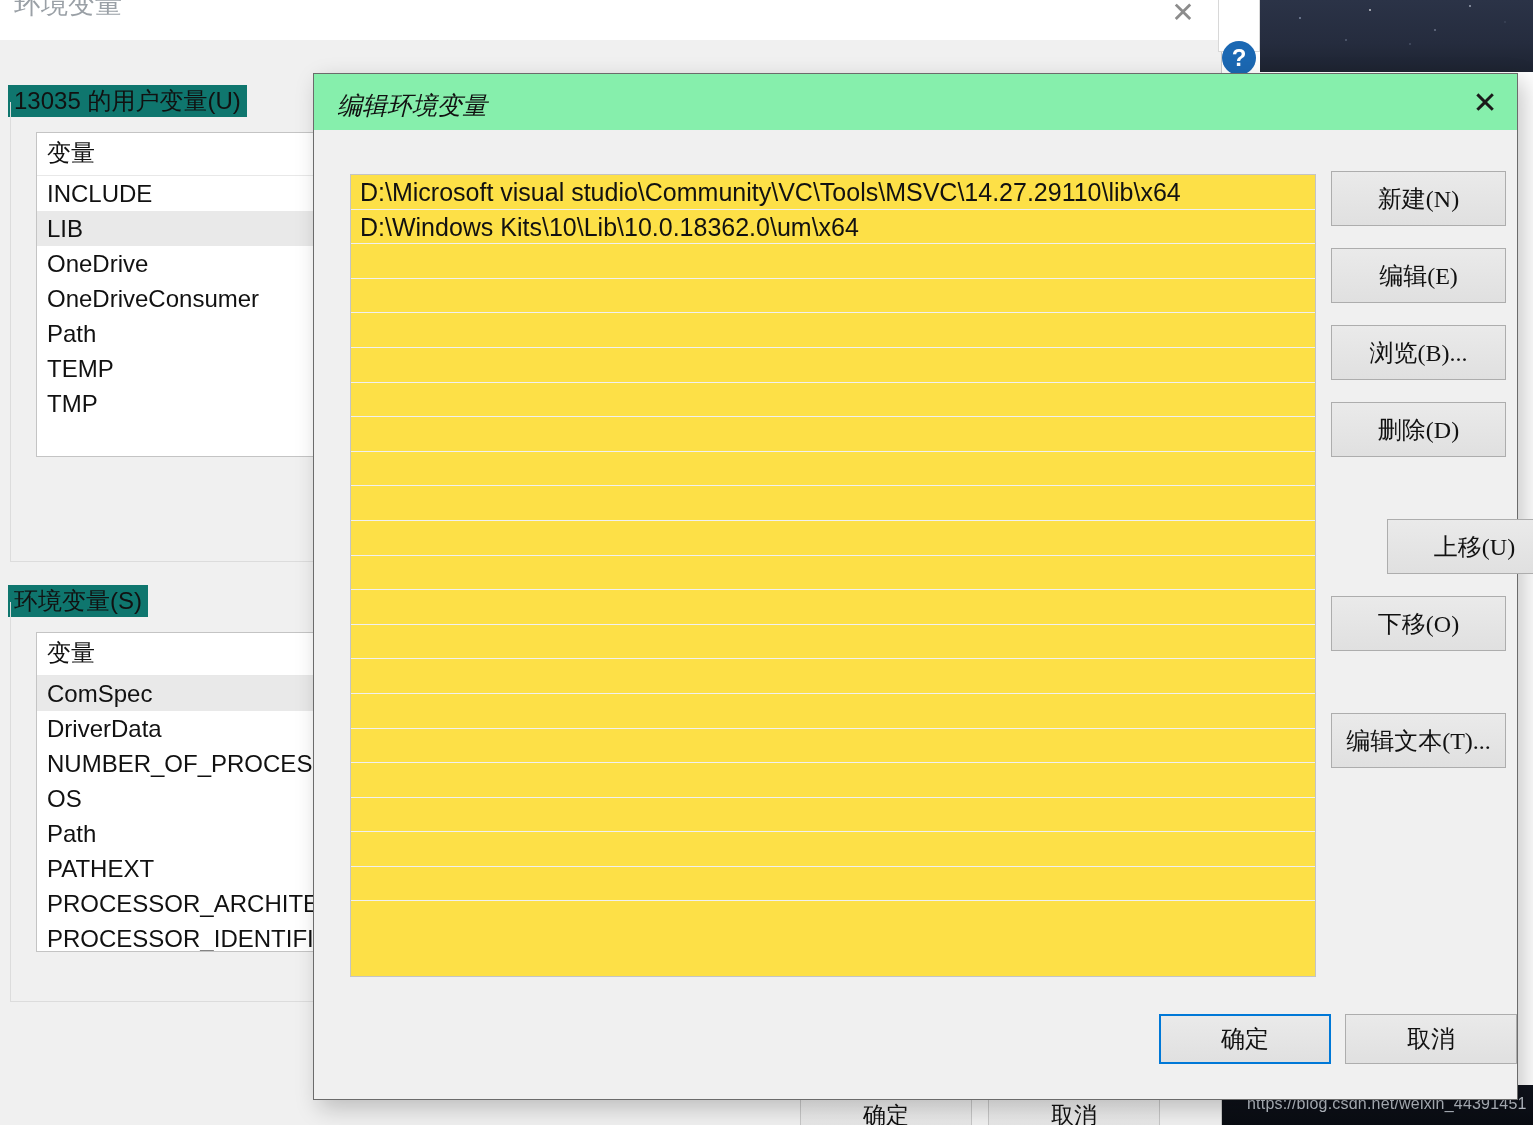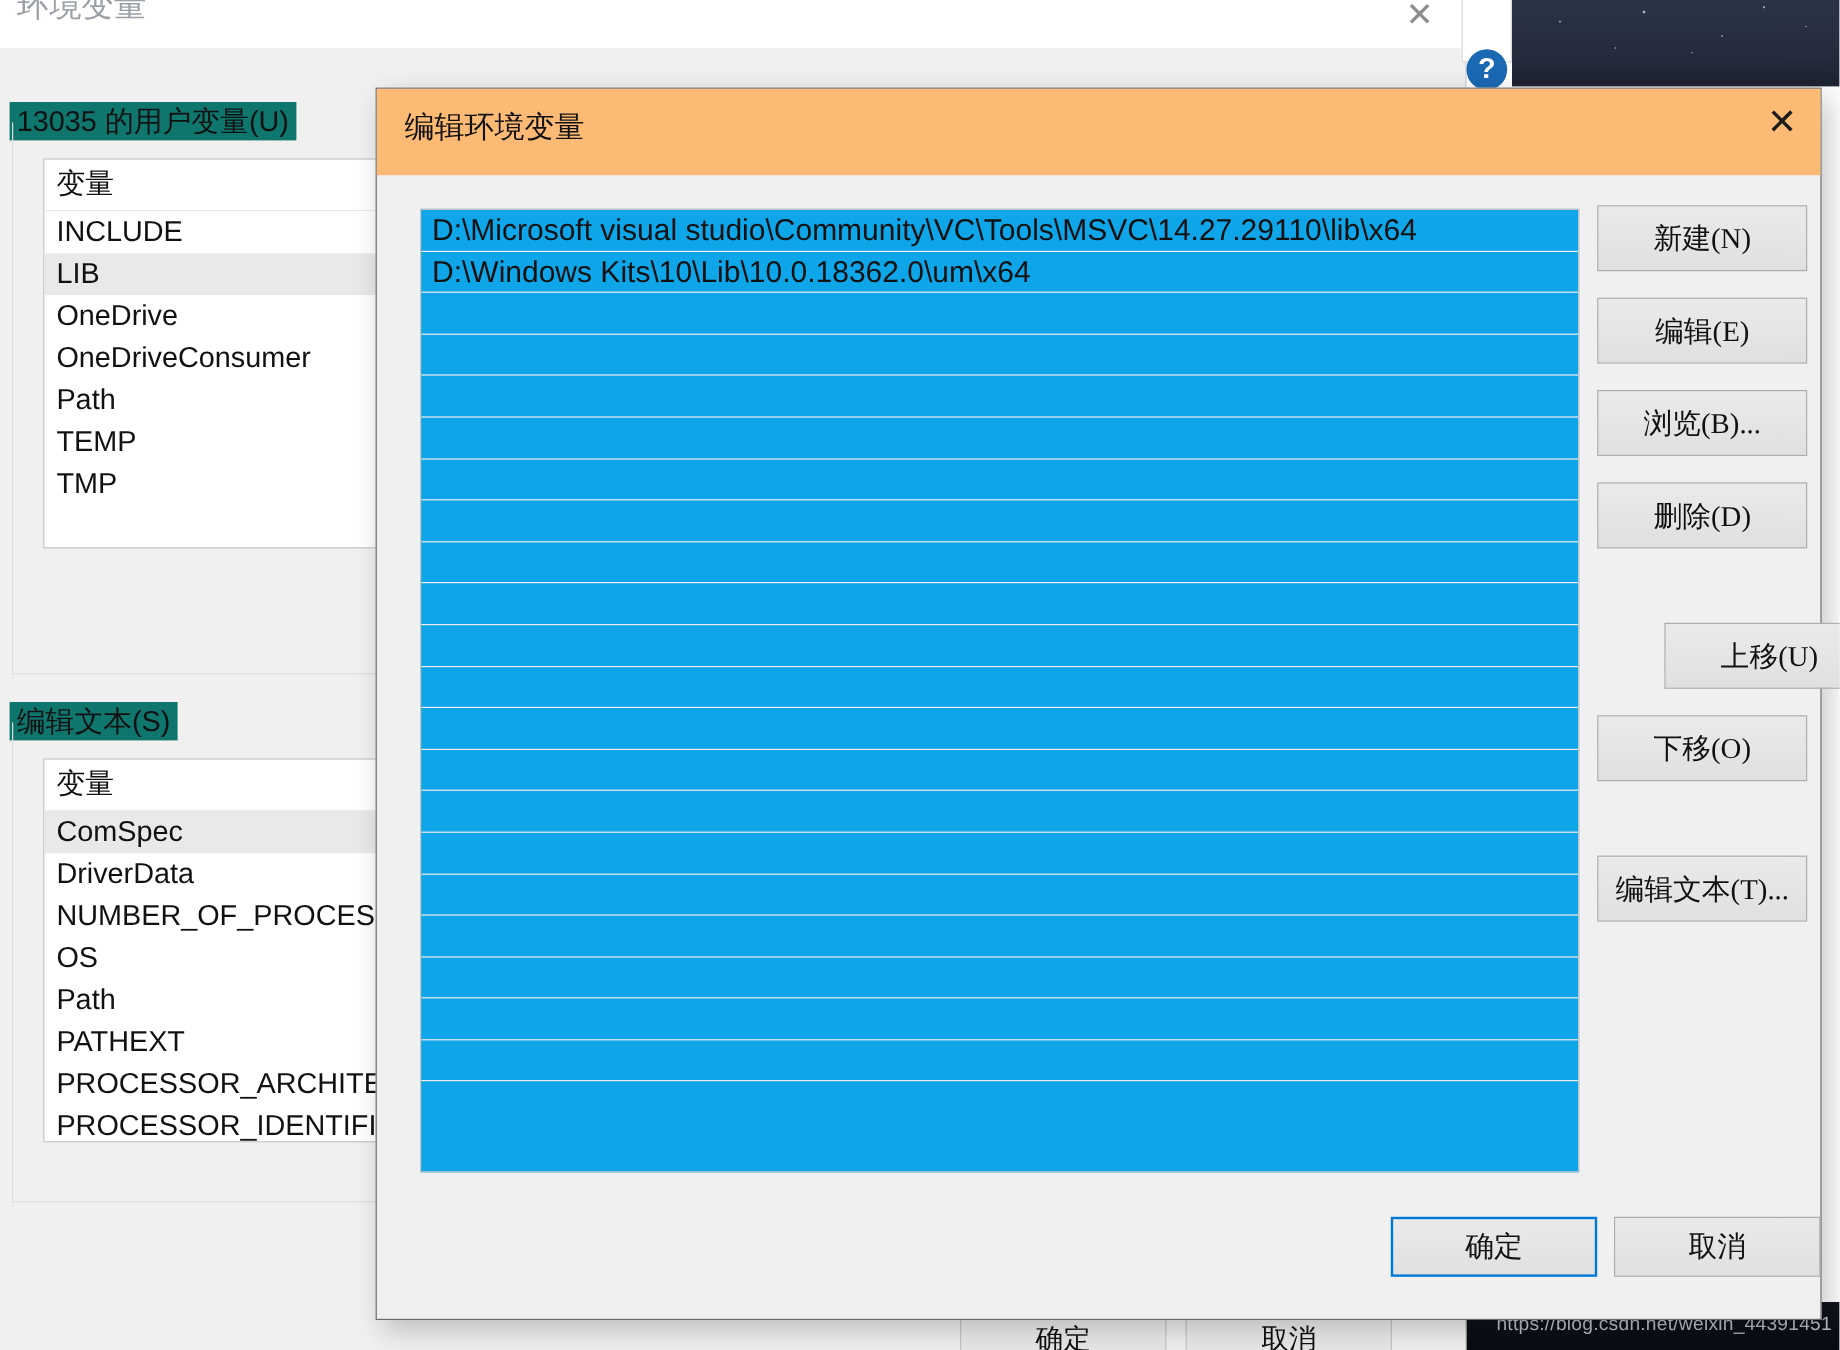--- a/index.html
+++ b/index.html
@@ -163,22 +163,23 @@
     position: absolute;
     left: 313px; top: 73px;
     width: 1205px; height: 1027px;
     background: #f0f0f0;
     border: 1px solid #6b6b6b;
     box-shadow: 6px 8px 22px rgba(0,0,0,0.22);
   }
   .dlg-titlebar {
     position: absolute;
     left: 0; top: 0;
-    width: 100%; height: 72px;
-    background: #fdba74;
+    width: 100%; height: 56px;
+    background: #86efac;
+    font-style: italic;
   }
   .dlg-title {
     position: absolute;
     left: 23px; top: 15px;
     font-size: 25px;
     color: #111111;
     white-space: nowrap;
   }
   .dlg-close {
     position: absolute;
@@ -188,21 +189,21 @@
     font-size: 30px;
     color: #1a1a1a;
     font-weight: 300;
     cursor: default;
   }
 
   .path-list {
     position: absolute;
     left: 36px; top: 100px;
     width: 966px; height: 803px;
-    background: #0ea5e9;
+    background: #fde047;
     border: 1px solid #c4c4c4;
     overflow: hidden;
   }
   .path-row {
     height: 34.6px;
     line-height: 34.6px;
     font-size: 25px;
     color: #111111;
     padding-left: 9px;
     border-bottom: 1px solid #f0f0f0;
@@ -268,21 +269,21 @@
             <div class="lb-row sel">LIB</div>
             <div class="lb-row">OneDrive</div>
             <div class="lb-row">OneDriveConsumer</div>
             <div class="lb-row">Path</div>
             <div class="lb-row">TEMP</div>
             <div class="lb-row">TMP</div>
           </div>
         <div class="lb-scroll"></div>
       </div>
 
-      <div class="group-label" style="left:8px; top:545px;">编辑文本(S)</div>
+      <div class="group-label" style="left:8px; top:545px;">环境变量(S)</div>
       <div class="group-frame" style="left:10px; top:562px; width:1200px; height:400px;"></div>
 
       <div class="listbox" style="left:36px; top:592px; width:1172px; height:320px;">
         <div class="lb-head">变量</div>
         <div id="system-rows">
             <div class="lb-row sel">ComSpec</div>
             <div class="lb-row">DriverData</div>
             <div class="lb-row">NUMBER_OF_PROCESS</div>
             <div class="lb-row">OS</div>
             <div class="lb-row">Path</div>

